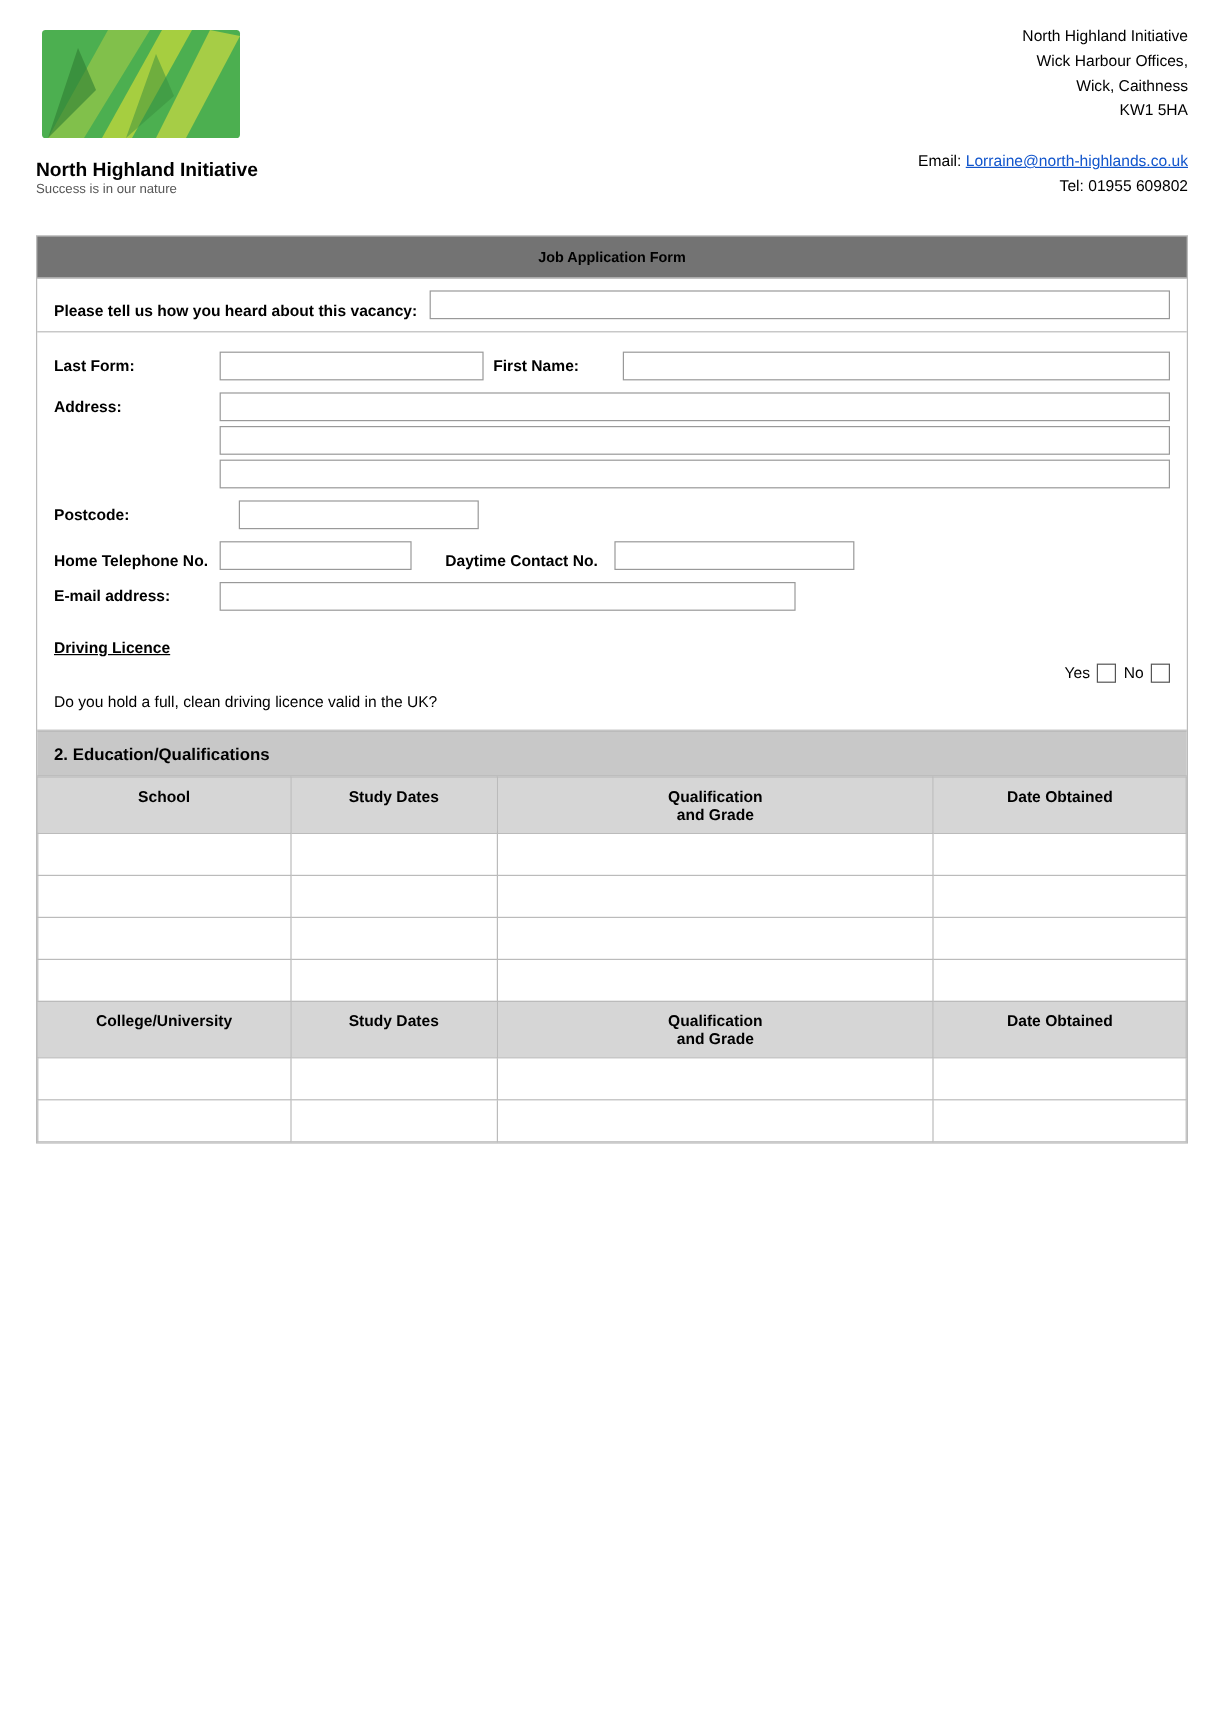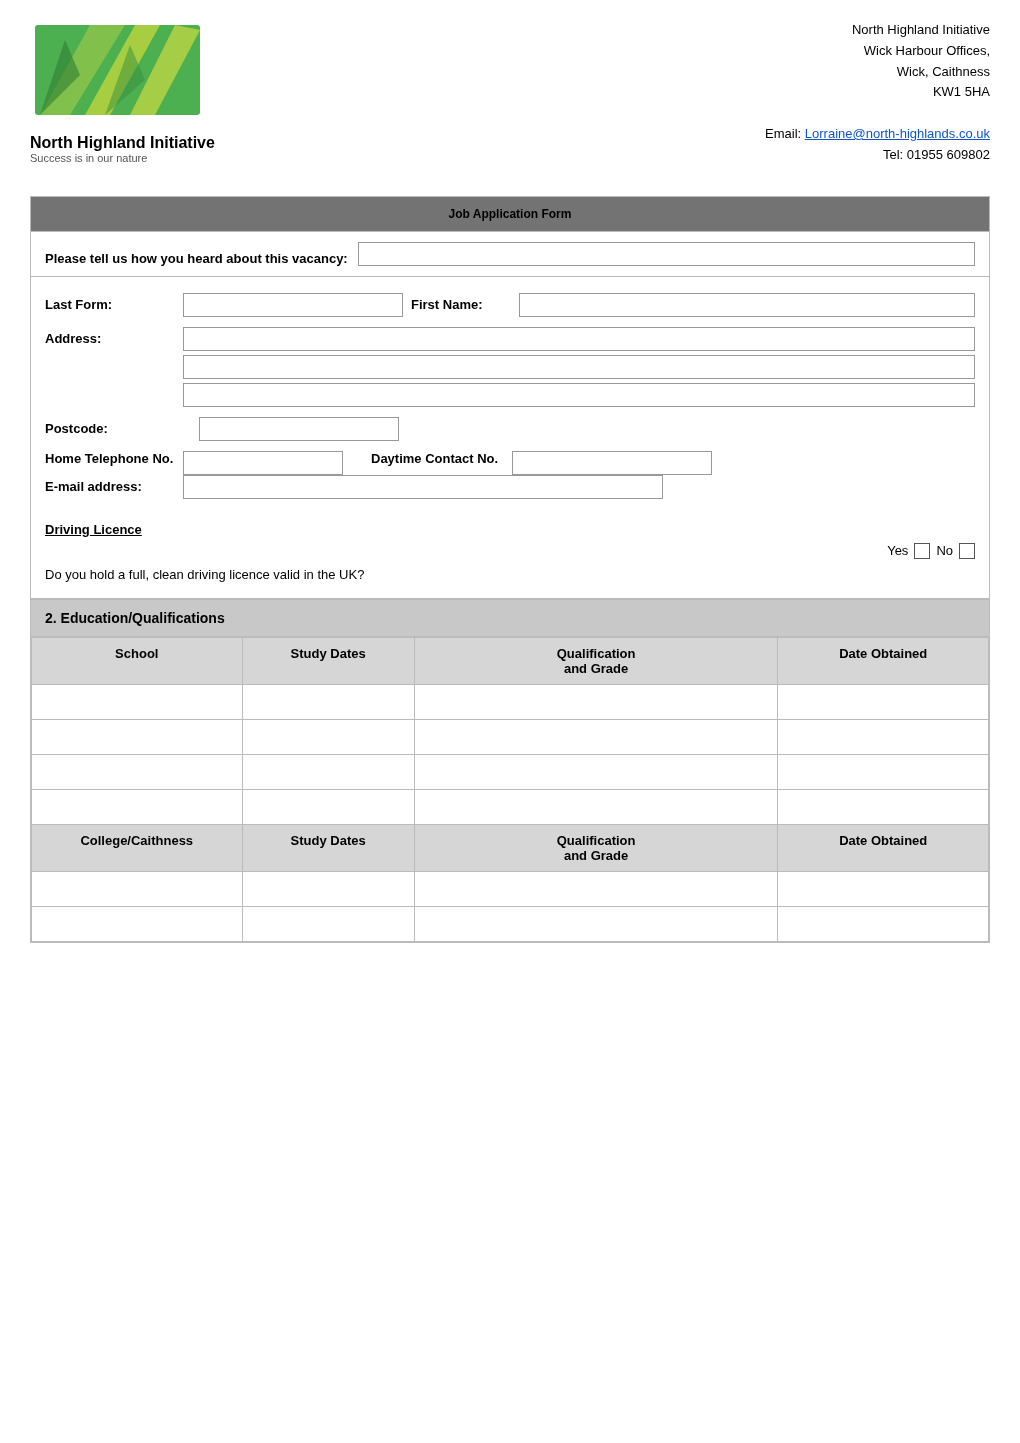--- a/index.html
+++ b/index.html
@@ -165,22 +165,23 @@
     }
     .postcode-input {
       border: 1px solid #999;
       height: 24px;
       width: 200px;
       outline: none;
     }
 
     .tel-row {
       display: flex;
-      align-items: flex-start;
+      align-items: flex-end;
       gap: 8px;
+      margin-bottom: 10px;
     }
     .tel-label {
       font-weight: bold;
       min-width: 130px;
     }
     .tel-input {
       border: 1px solid #999;
       height: 24px;
       width: 160px;
       outline: none;
@@ -417,21 +418,21 @@
           <td></td>
         </tr>
         <tr class="data-row tall-rows">
           <td></td>
           <td></td>
           <td></td>
           <td></td>
         </tr>
 
         <tr>
-          <th class="school-col" style="background:#d6d6d6;font-weight:bold;text-align:center;">College/Caithness</th>
+          <th class="school-col" style="background:#d6d6d6;font-weight:bold;text-align:center;">College/University</th>
           <th class="dates-col" style="background:#d6d6d6;font-weight:bold;text-align:center;">Study Dates</th>
           <th class="qual-col" style="background:#d6d6d6;font-weight:bold;text-align:center;">Qualification<br>and Grade</th>
           <th class="obtained-col" style="background:#d6d6d6;font-weight:bold;text-align:center;">Date Obtained</th>
         </tr>
         <tr class="data-row tall-rows">
           <td></td>
           <td></td>
           <td></td>
           <td></td>
         </tr>

